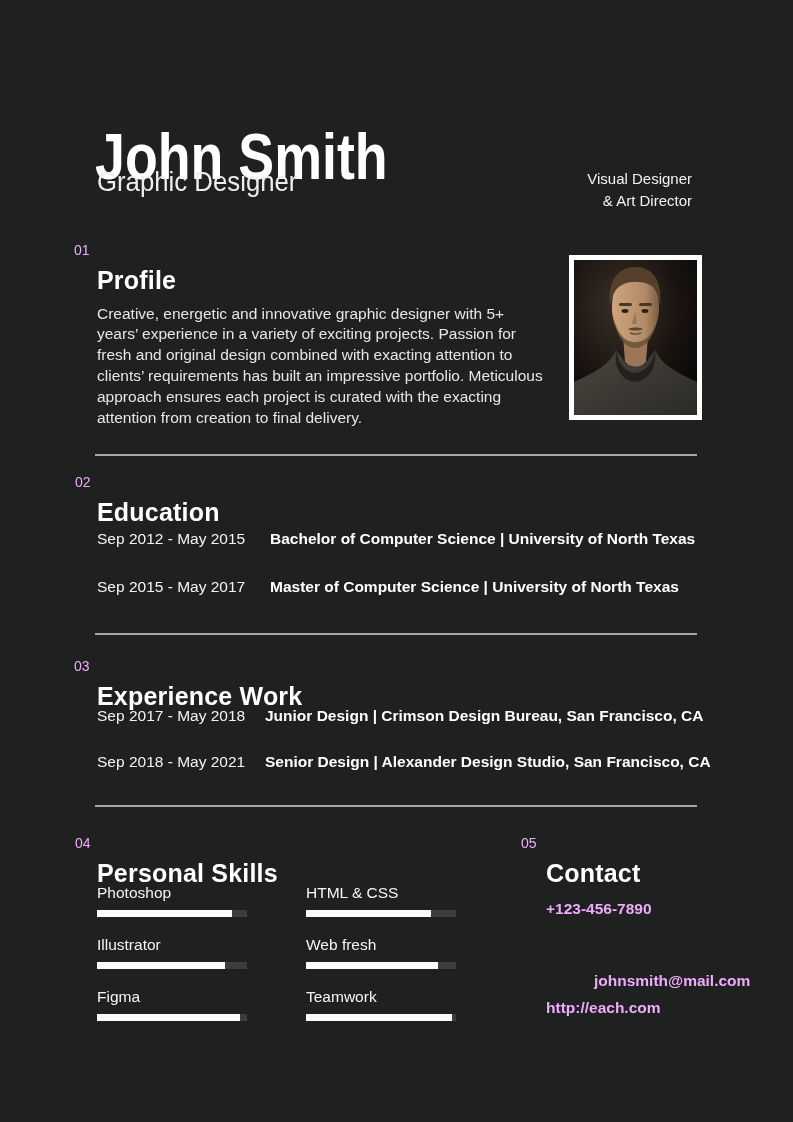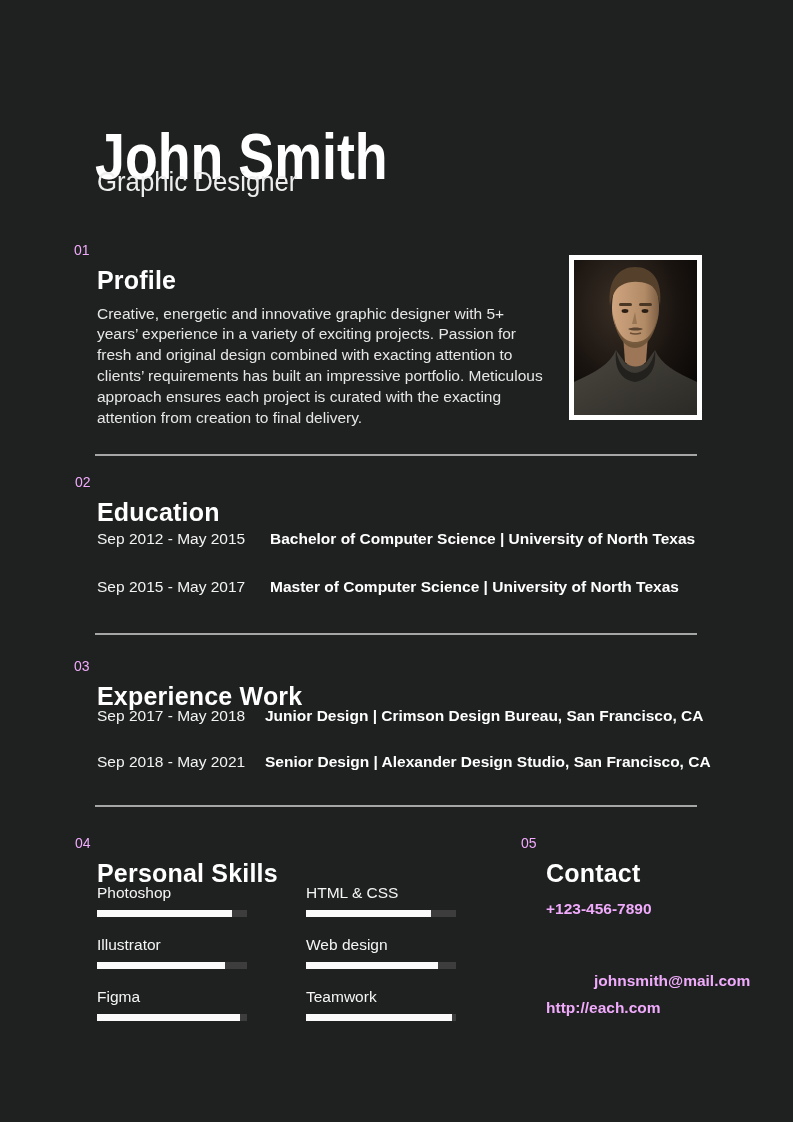--- a/index.html
+++ b/index.html
@@ -53,20 +53,24 @@
   .contact-item{left:546px;font-size:15.5px;font-weight:700;color:#f0abfc;white-space:nowrap;}
   .ct1{top:900px;} .ct2{top:972px;margin-left:48px;} .ct3{top:999px;}
 </style>
 </head>
 <body>
 
 <div class="page">
 
   <h1 class="abs name">John Smith</h1>
   <div class="abs role">Graphic Designer</div>
+  <div class="abs tagline">
+    <div>Visual Designer</div>
+    <div>&amp; Art Director</div>
+  </div>
 
   <div class="abs sec-num n-profile">01</div>
   <h2 class="abs sec-title t-profile">Profile</h2>
   <p class="abs para">Creative, energetic and innovative graphic designer with 5+ years’ experience in a variety of exciting projects. Passion for fresh and original design combined with exacting attention to clients’ requirements has built an impressive portfolio. Meticulous approach ensures each project is curated with the exacting attention from creation to final delivery.</p>
 
   <div class="abs photo">
     <svg viewBox="0 0 123 155" preserveAspectRatio="xMidYMid slice">
       <defs>
         <radialGradient id="pbg" cx="38%" cy="30%" r="85%">
           <stop offset="0%" stop-color="#3a2f26"></stop>
@@ -151,21 +155,21 @@
       <div class="skill-fill" style="width: 95%;"></div>
     </div>
   </div>
   <div class="abs skill sk-c2 sk-r1">
     <div class="skill-label">HTML &amp; CSS</div>
     <div class="skill-track">
       <div class="skill-fill" style="width: 83%;"></div>
     </div>
   </div>
   <div class="abs skill sk-c2 sk-r2">
-    <div class="skill-label">Web design</div>
+    <div class="skill-label">Web fresh</div>
     <div class="skill-track">
       <div class="skill-fill" style="width: 88%;"></div>
     </div>
   </div>
   <div class="abs skill sk-c2 sk-r3">
     <div class="skill-label">Teamwork</div>
     <div class="skill-track">
       <div class="skill-fill" style="width: 97%;"></div>
     </div>
   </div>

